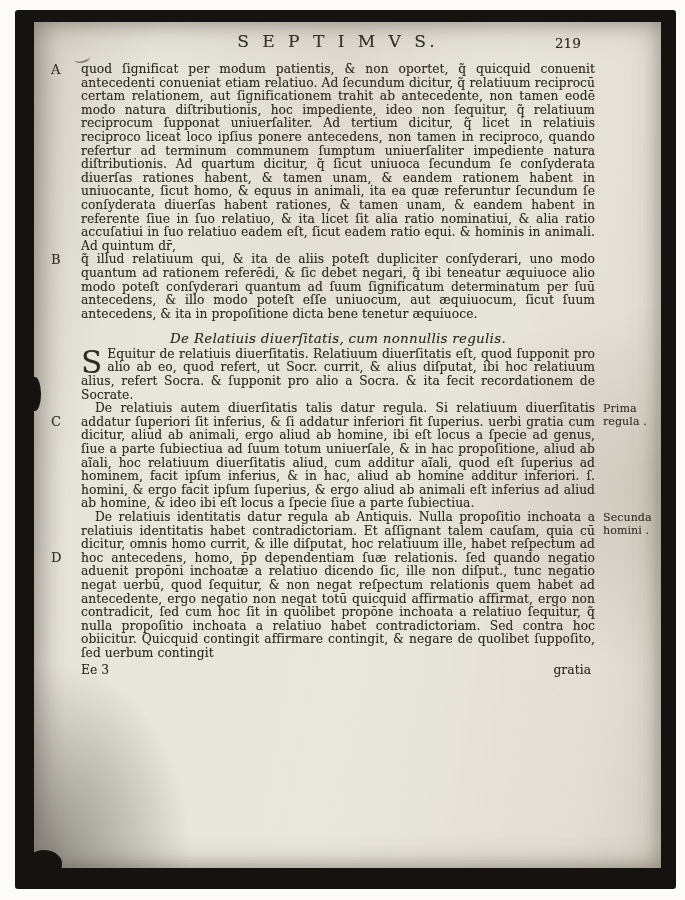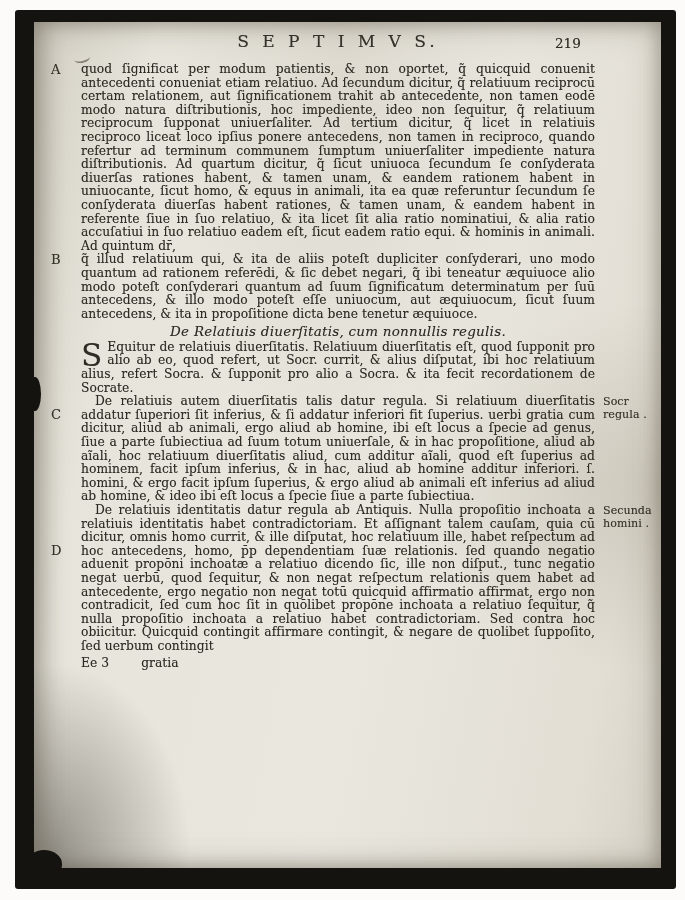--- a/index.html
+++ b/index.html
@@ -54,28 +54,28 @@
   }
   .mletter.pos2 { top:13px; }
   .mletter.pos4 { top:40px; }
   .note {
     position:absolute; right:-64px; top:1px; width:56px;
     font-size:11px; line-height:12.5px; text-align:left; text-indent:0;
     color:#35322b;
   }
   .heading {
     font-style:italic; text-align:center; font-size:13.4px;
-    margin:4px 0 2px 0; letter-spacing:0.3px; text-indent:0;
+    margin:11px 0 2px 0; letter-spacing:0.3px; text-indent:0;
   }
   .dropcap {
     float:left; font-size:31px; line-height:26px;
     padding:1px 5px 0 0; color:#2f2c25;
   }
   .sigline {
-    display:flex; justify-content:flex-start; gap:32px;
+    display:flex; justify-content:space-between; gap:16px;
     margin-top:3px; padding-right:4px; text-indent:0;
   }
 </style>
 </head>
 <body>
 
 <div class="scan">
   <div class="frame">
     <div class="paper">
       <div class="blob-bl"></div>
@@ -101,21 +101,21 @@
 
         <div class="heading">De Relatiuis diuerſitatis, cum nonnullis regulis.</div>
 
         <div class="para">
           <span class="dropcap">S</span>
           <span>Equitur de relatiuis diuerſitatis. Relatiuum diuerſitatis eſt, quod ſupponit pro alio ab eo, quod refert, ut Socr. currit, &amp; alius diſputat, ibi hoc relatiuum alius, refert Socra. &amp; ſupponit pro alio a Socra. &amp; ita fecit recordationem de Socrate.</span>
         </div>
 
         <div class="para indent">
           <span class="mletter pos2">C</span>
-          <span class="note">Socr regula .</span>
+          <span class="note">Prima regula .</span>
           <span>De relatiuis autem diuerſitatis talis datur regula. Si relatiuum diuerſitatis addatur ſuperiori ſit inferius, &amp; ſi addatur inferiori fit ſuperius. uerbi gratia cum dicitur, aliud ab animali, ergo aliud ab homine, ibi eſt locus a ſpecie ad genus, ſiue a parte ſubiectiua ad ſuum totum uniuerſale, &amp; in hac propoſitione, aliud ab aĩali, hoc relatiuum diuerſitatis aliud, cum additur aĩali, quod eſt ſuperius ad hominem, facit ipſum inferius, &amp; in hac, aliud ab homine additur inferiori. ſ. homini, &amp; ergo facit ipſum ſuperius, &amp; ergo aliud ab animali eſt inferius ad aliud ab homine, &amp; ideo ibi eſt locus a ſpecie ſiue a parte ſubiectiua.</span>
         </div>
 
         <div class="para indent">
           <span class="mletter pos4">D</span>
           <span class="note">Secunda homini .</span>
           <span>De relatiuis identitatis datur regula ab Antiquis. Nulla propoſitio inchoata a relatiuis identitatis habet contradictoriam. Et aſſignant talem cauſam, quia cū dicitur, omnis homo currit, &amp; ille diſputat, hoc relatiuum ille, habet reſpectum ad hoc antecedens, homo, p̄p dependentiam ſuæ relationis. ſed quando negatio aduenit propōni inchoatæ a relatiuo dicendo ſic, ille non diſput., tunc negatio negat uerbū, quod ſequitur, &amp; non negat reſpectum relationis quem habet ad antecedente, ergo negatio non negat totū quicquid affirmatio affirmat, ergo non contradicit, ſed cum hoc ſit in quōlibet propōne inchoata a relatiuo ſequitur, q̃ nulla propoſitio inchoata a relatiuo habet contradictoriam. Sed contra hoc obiicitur. Quicquid contingit affirmare contingit, &amp; negare de quolibet ſuppoſito, ſed uerbum contingit</span>
         </div>
 
         <div class="sigline">

